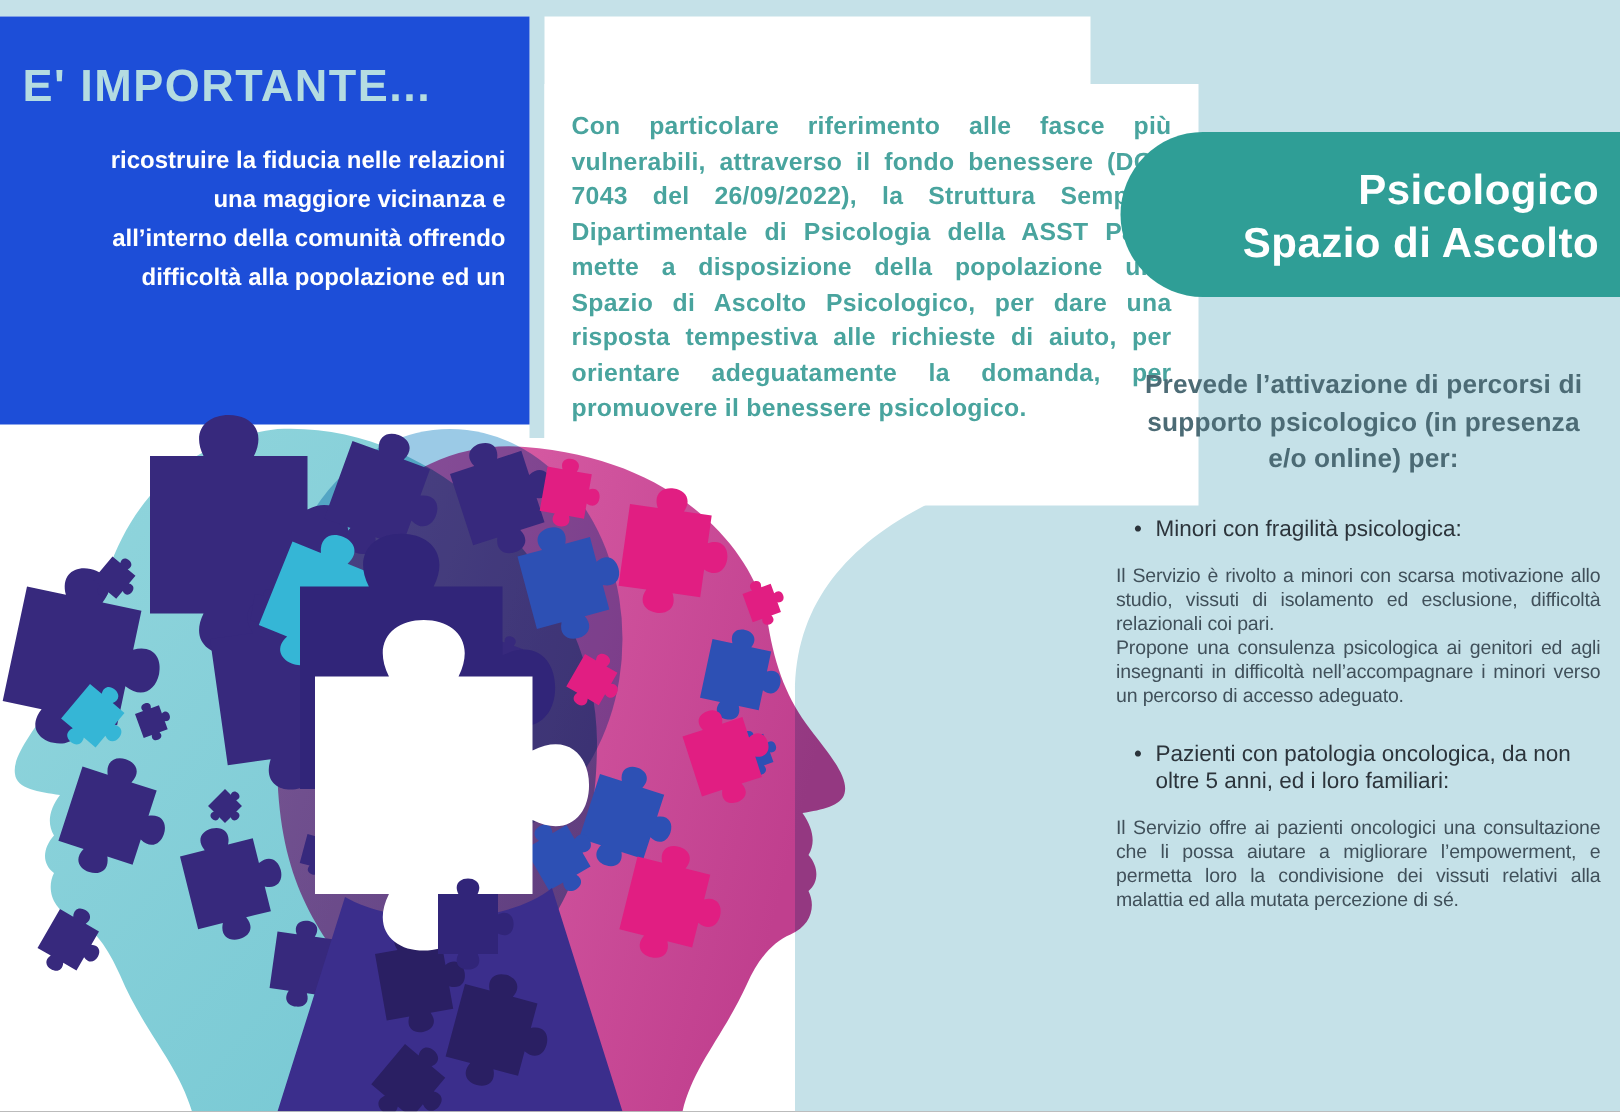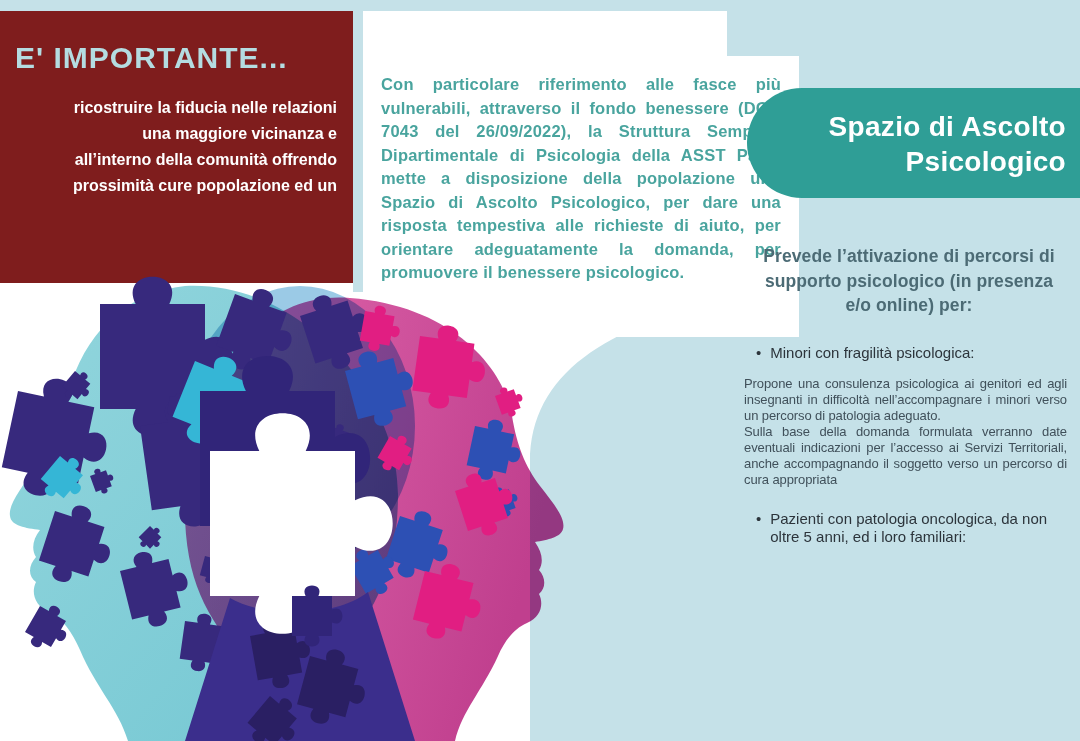--- a/index.html
+++ b/index.html
@@ -6,21 +6,21 @@
   .page{
     position:relative;width:1080px;height:741px;background:#ffffff;
     overflow:hidden;font-family:"Liberation Sans", sans-serif;
     margin:0 auto;
   }
   .top-strip{position:absolute;left:0;top:0;width:1080px;height:11px;background:#c5e1e8;}
   .gap-sliver{position:absolute;left:353px;top:0;width:10px;height:292px;background:#c5e1e8;}
   .blue-backdrop{position:absolute;left:0;top:0;width:1080px;height:741px;}
 
   
-  .green-box{position:absolute;left:0;top:11px;width:353px;height:272px;background:#7f1d1d;}
+  .green-box{position:absolute;left:0;top:11px;width:353px;height:272px;background:#1d4ed8;}
   .green-title{margin:30px 0 0 15px;font-size:30px;font-weight:bold;letter-spacing:1px;color:#b4dce1;}
   .green-body{margin:20px auto 0;width:321px;text-align:right;color:#ffffff;
     font-size:16px;font-weight:bold;line-height:26px;}
 
   
   .intro-box{position:absolute;left:363px;top:28px;width:436px;height:281px;background:#ffffff;margin-top:28px;}
   .intro-box p{margin:17px 18px 0 18px;font-size:16.5px;line-height:23.5px;color:#49a49e;
     text-align:justify;font-weight:bold;letter-spacing:.2px;}
 
   
@@ -51,48 +51,49 @@
   <svg class="blue-backdrop" viewBox="0 0 1080 741" preserveAspectRatio="none" aria-hidden="true">
     <path d="M727,0 L1080,0 L1080,741 L530,741 L530,462 C530,373 608,326 727,300 Z" fill="#c5e1e8"></path>
   </svg>
 
   <div class="green-box">
     <div class="green-title">E' IMPORTANTE...</div>
     <div class="green-body">
       <div>ricostruire la fiducia nelle relazioni</div>
       <div>una maggiore vicinanza e</div>
       <div>all’interno della comunità offrendo</div>
-      <div>prossimità cure popolazione ed un</div>
+      <div>difficoltà alla popolazione ed un</div>
     </div>
   </div>
 
   <div class="intro-box">
     <p>Con particolare riferimento alle fasce più vulnerabili, attraverso il fondo benessere (DGR 7043 del 26/09/2022), la Struttura Semplice Dipartimentale di Psicologia della ASST Pavia mette a disposizione della popolazione uno Spazio di Ascolto Psicologico, per dare una risposta tempestiva alle richieste di aiuto, per orientare adeguatamente la domanda, per promuovere il benessere psicologico.</p>
   </div>
 
   <div class="title-pill">
+    <div>Psicologico</div>
     <div>Spazio di Ascolto</div>
-    <div>Psicologico</div>
   </div>
 
   <div class="subtitle">Prevede l’attivazione di percorsi di supporto psicologico (in presenza e/o online) per:</div>
 
   <div class="right-col">
 
     <div class="bullet-row">
       <span class="dot">•</span>
       <h3>Minori con fragilità psicologica:</h3>
     </div>
-    <p>Propone una consulenza psicologica ai genitori ed agli insegnanti in difficoltà nell’accompagnare i minori verso un percorso di patologia adeguato.</p>
-    <p>Sulla base della domanda formulata verranno date eventuali indicazioni per l’accesso ai Servizi Territoriali, anche accompagnando il soggetto verso un percorso di cura appropriata</p>
+    <p>Il Servizio è rivolto a minori con scarsa motivazione allo studio, vissuti di isolamento ed esclusione, difficoltà relazionali coi pari.</p>
+    <p>Propone una consulenza psicologica ai genitori ed agli insegnanti in difficoltà nell’accompagnare i minori verso un percorso di accesso adeguato.</p>
 
     <div class="bullet-row section-gap">
       <span class="dot">•</span>
       <h3>Pazienti con patologia oncologica, da non oltre 5 anni, ed i loro familiari:</h3>
     </div>
+    <p>Il Servizio offre ai pazienti oncologici una consultazione che li possa aiutare a migliorare l’empowerment, e permetta loro la condivisione dei vissuti relativi alla malattia ed alla mutata percezione di sé.</p>
   </div>
 
   <svg class="heads-svg" viewBox="0 0 565 465" aria-hidden="true">
     <defs>
       <linearGradient id="pinkGrad" x1="0" y1="0" x2="1" y2="0.3">
         <stop offset="0" stop-color="#e26aae"></stop>
         <stop offset="1" stop-color="#c03f8e"></stop>
       </linearGradient>
       <linearGradient id="tealGrad" x1="0" y1="0" x2="1" y2="1">
         <stop offset="0" stop-color="#93d6dd"></stop>

